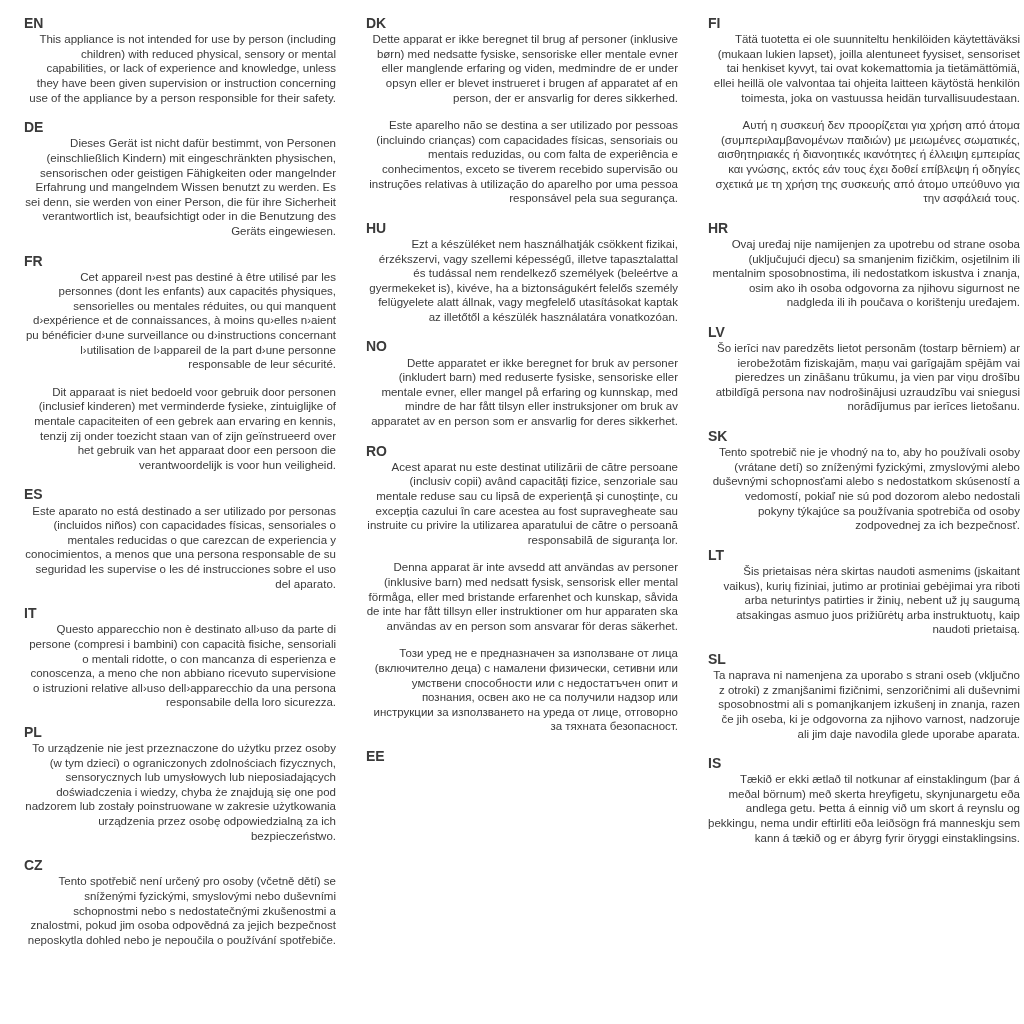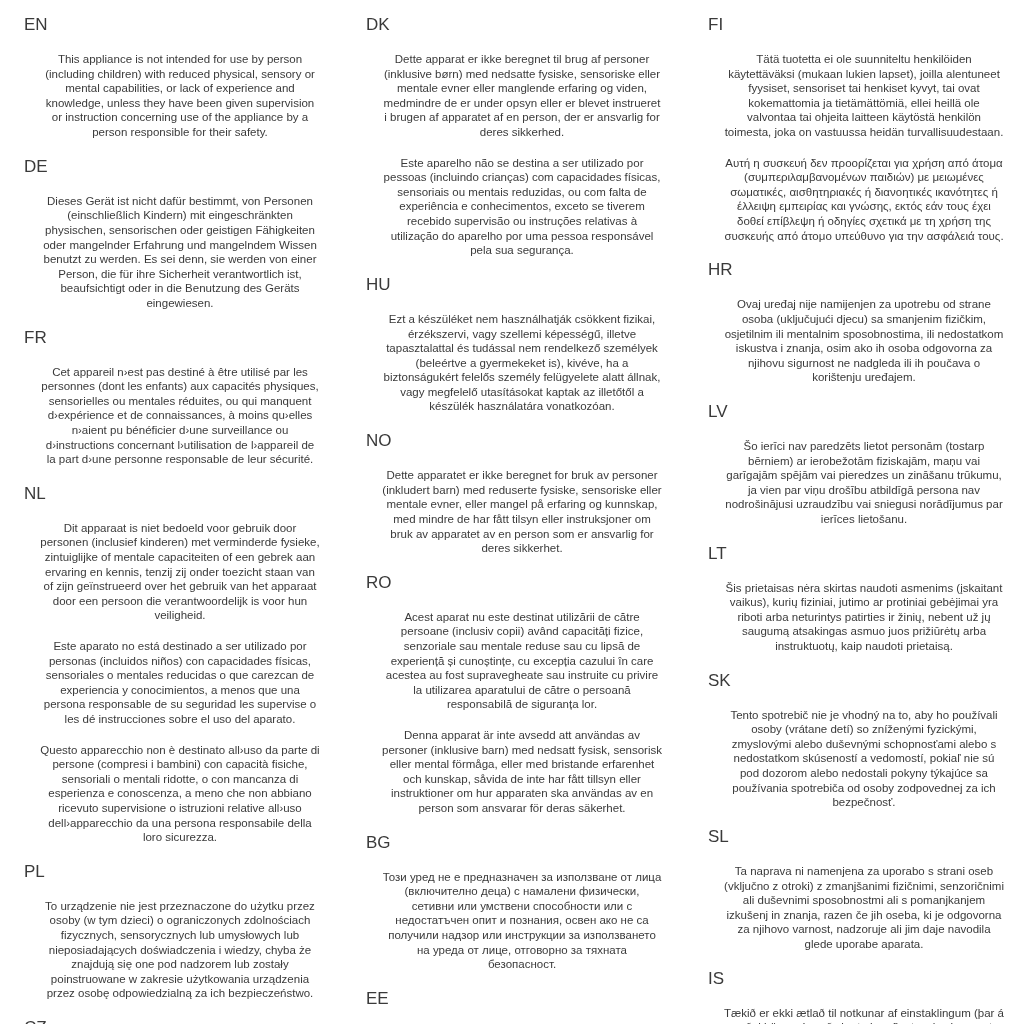--- a/index.html
+++ b/index.html
@@ -22,30 +22,30 @@
     box-sizing: border-box;
   }
   .col {
     width: 312px;
     flex: 0 0 auto;
   }
   .section {
     margin: 0 0 13px 0;
   }
   .lang-code {
-    font-weight: normal;
-    font-size: 17px;
+    font-weight: bold;
+    font-size: 14px;
     line-height: 1.3;
     margin: 0;
   }
   .lang-text {
     font-size: 11.5px;
     line-height: 1.27;
-    margin: 16px;
-    text-align: center;
+    margin: 0;
+    text-align: right;
   }
 </style>
 </head>
 <body>
 
 <div class="page">
 
   <div class="col">
     <div class="section">
       <div class="lang-code">EN</div>
@@ -53,27 +53,28 @@
     </div>
     <div class="section">
       <div class="lang-code">DE</div>
       <p class="lang-text">Dieses Gerät ist nicht dafür bestimmt, von Personen (einschließlich Kindern) mit eingeschränkten physischen, sensorischen oder geistigen Fähigkeiten oder mangelnder Erfahrung und mangelndem Wissen benutzt zu werden. Es sei denn, sie werden von einer Person, die für ihre Sicherheit verantwortlich ist, beaufsichtigt oder in die Benutzung des Geräts eingewiesen.</p>
     </div>
     <div class="section">
       <div class="lang-code">FR</div>
       <p class="lang-text">Cet appareil n›est pas destiné à être utilisé par les personnes (dont les enfants) aux capacités physiques, sensorielles ou mentales réduites, ou qui manquent d›expérience et de connaissances, à moins qu›elles n›aient pu bénéficier d›une surveillance ou d›instructions concernant l›utilisation de l›appareil de la part d›une personne responsable de leur sécurité.</p>
     </div>
     <div class="section">
-      <div class="lang-code">NL</div>
       <p class="lang-text">Dit apparaat is niet bedoeld voor gebruik door personen (inclusief kinderen) met verminderde fysieke, zintuiglijke of mentale capaciteiten of een gebrek aan ervaring en kennis, tenzij zij onder toezicht staan van of zijn geïnstrueerd over het gebruik van het apparaat door een persoon die verantwoordelijk is voor hun veiligheid.</p>
     </div>
     <div class="section">
+      <div class="lang-code">ES</div>
       <p class="lang-text">Este aparato no está destinado a ser utilizado por personas (incluidos niños) con capacidades físicas, sensoriales o mentales reducidas o que carezcan de experiencia y conocimientos, a menos que una persona responsable de su seguridad les supervise o les dé instrucciones sobre el uso del aparato.</p>
     </div>
     <div class="section">
+      <div class="lang-code">IT</div>
       <p class="lang-text">Questo apparecchio non è destinato all›uso da parte di persone (compresi i bambini) con capacità fisiche, sensoriali o mentali ridotte, o con mancanza di esperienza e conoscenza, a meno che non abbiano ricevuto supervisione o istruzioni relative all›uso dell›apparecchio da una persona responsabile della loro sicurezza.</p>
     </div>
     <div class="section">
       <div class="lang-code">PL</div>
       <p class="lang-text">To urządzenie nie jest przeznaczone do użytku przez osoby (w tym dzieci) o ograniczonych zdolnościach fizycznych, sensorycznych lub umysłowych lub nieposiadających doświadczenia i wiedzy, chyba że znajdują się one pod nadzorem lub zostały poinstruowane w zakresie użytkowania urządzenia przez osobę odpowiedzialną za ich bezpieczeństwo.</p>
     </div>
     <div class="section">
       <div class="lang-code">CZ</div>
       <p class="lang-text">Tento spotřebič není určený pro osoby (včetně dětí) se sníženými fyzickými, smyslovými nebo duševními schopnostmi nebo s nedostatečnými zkušenostmi a znalostmi, pokud jim osoba odpovědná za jejich bezpečnost neposkytla dohled nebo je nepoučila o používání spotřebiče.</p>
     </div>
@@ -96,21 +97,20 @@
       <p class="lang-text">Dette apparatet er ikke beregnet for bruk av personer (inkludert barn) med reduserte fysiske, sensoriske eller mentale evner, eller mangel på erfaring og kunnskap, med mindre de har fått tilsyn eller instruksjoner om bruk av apparatet av en person som er ansvarlig for deres sikkerhet.</p>
     </div>
     <div class="section">
       <div class="lang-code">RO</div>
       <p class="lang-text">Acest aparat nu este destinat utilizării de către persoane (inclusiv copii) având capacități fizice, senzoriale sau mentale reduse sau cu lipsă de experiență și cunoștințe, cu excepția cazului în care acestea au fost supravegheate sau instruite cu privire la utilizarea aparatului de către o persoană responsabilă de siguranța lor.</p>
     </div>
     <div class="section">
       <p class="lang-text">Denna apparat är inte avsedd att användas av personer (inklusive barn) med nedsatt fysisk, sensorisk eller mental förmåga, eller med bristande erfarenhet och kunskap, såvida de inte har fått tillsyn eller instruktioner om hur apparaten ska användas av en person som ansvarar för deras säkerhet.</p>
     </div>
     <div class="section">
-      <div class="lang-code">BG</div>
       <p class="lang-text">Този уред не е предназначен за използване от лица (включително деца) с намалени физически, сетивни или умствени способности или с недостатъчен опит и познания, освен ако не са получили надзор или инструкции за използването на уреда от лице, отговорно за тяхната безопасност.</p>
     </div>
     <div class="section">
       <div class="lang-code">EE</div>
     </div>
   </div>
 
   <div class="col">
     <div class="section">
       <div class="lang-code">FI</div>
@@ -121,26 +121,26 @@
     </div>
     <div class="section">
       <div class="lang-code">HR</div>
       <p class="lang-text">Ovaj uređaj nije namijenjen za upotrebu od strane osoba (uključujući djecu) sa smanjenim fizičkim, osjetilnim ili mentalnim sposobnostima, ili nedostatkom iskustva i znanja, osim ako ih osoba odgovorna za njihovu sigurnost ne nadgleda ili ih poučava o korištenju uređajem.</p>
     </div>
     <div class="section">
       <div class="lang-code">LV</div>
       <p class="lang-text">Šo ierīci nav paredzēts lietot personām (tostarp bērniem) ar ierobežotām fiziskajām, maņu vai garīgajām spējām vai pieredzes un zināšanu trūkumu, ja vien par viņu drošību atbildīgā persona nav nodrošinājusi uzraudzību vai sniegusi norādījumus par ierīces lietošanu.</p>
     </div>
     <div class="section">
+      <div class="lang-code">SK</div>
+      <p class="lang-text">Tento spotrebič nie je vhodný na to, aby ho používali osoby (vrátane detí) so zníženými fyzickými, zmyslovými alebo duševnými schopnosťami alebo s nedostatkom skúseností a vedomostí, pokiaľ nie sú pod dozorom alebo nedostali pokyny týkajúce sa používania spotrebiča od osoby zodpovednej za ich bezpečnosť.</p>
+    </div>
+    <div class="section">
       <div class="lang-code">LT</div>
       <p class="lang-text">Šis prietaisas nėra skirtas naudoti asmenims (įskaitant vaikus), kurių fiziniai, jutimo ar protiniai gebėjimai yra riboti arba neturintys patirties ir žinių, nebent už jų saugumą atsakingas asmuo juos prižiūrėtų arba instruktuotų, kaip naudoti prietaisą.</p>
-    </div>
-    <div class="section">
-      <div class="lang-code">SK</div>
-      <p class="lang-text">Tento spotrebič nie je vhodný na to, aby ho používali osoby (vrátane detí) so zníženými fyzickými, zmyslovými alebo duševnými schopnosťami alebo s nedostatkom skúseností a vedomostí, pokiaľ nie sú pod dozorom alebo nedostali pokyny týkajúce sa používania spotrebiča od osoby zodpovednej za ich bezpečnosť.</p>
     </div>
     <div class="section">
       <div class="lang-code">SL</div>
       <p class="lang-text">Ta naprava ni namenjena za uporabo s strani oseb (vključno z otroki) z zmanjšanimi fizičnimi, senzoričnimi ali duševnimi sposobnostmi ali s pomanjkanjem izkušenj in znanja, razen če jih oseba, ki je odgovorna za njihovo varnost, nadzoruje ali jim daje navodila glede uporabe aparata.</p>
     </div>
     <div class="section">
       <div class="lang-code">IS</div>
       <p class="lang-text">Tækið er ekki ætlað til notkunar af einstaklingum (þar á meðal börnum) með skerta hreyfigetu, skynjunargetu eða andlega getu. Þetta á einnig við um skort á reynslu og þekkingu, nema undir eftirliti eða leiðsögn frá manneskju sem kann á tækið og er ábyrg fyrir öryggi einstaklingsins.</p>
     </div>
   </div>

